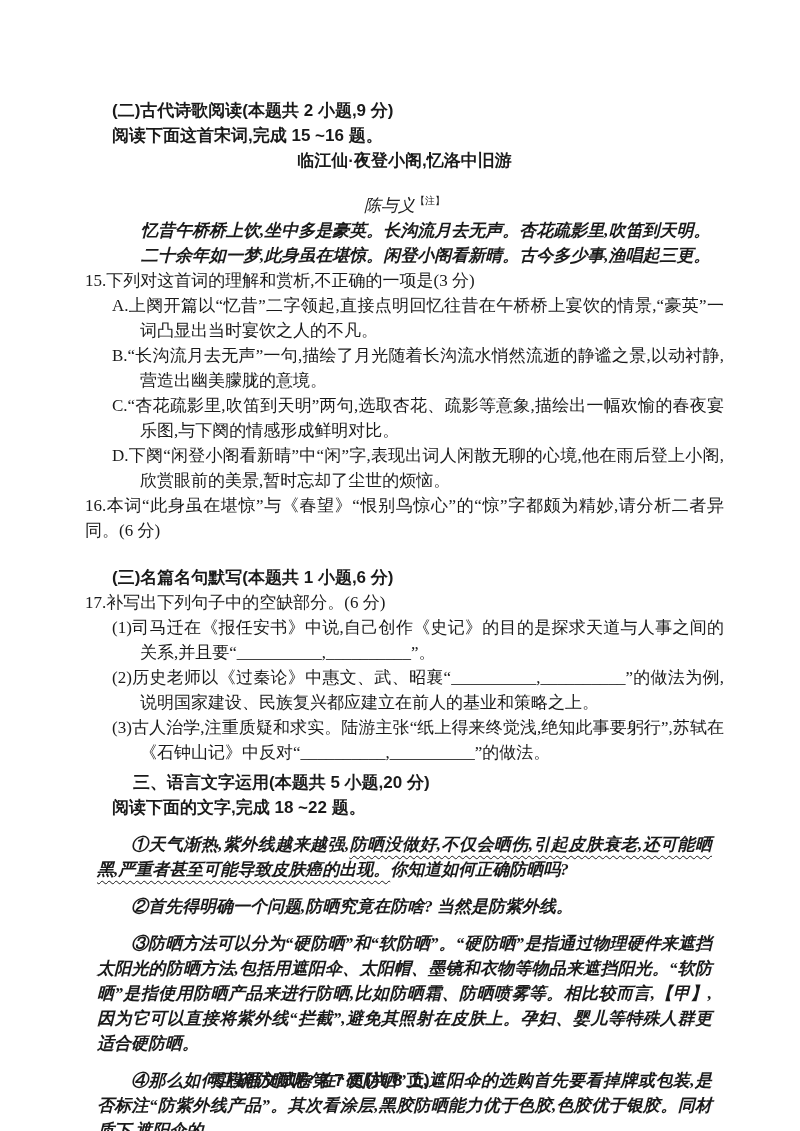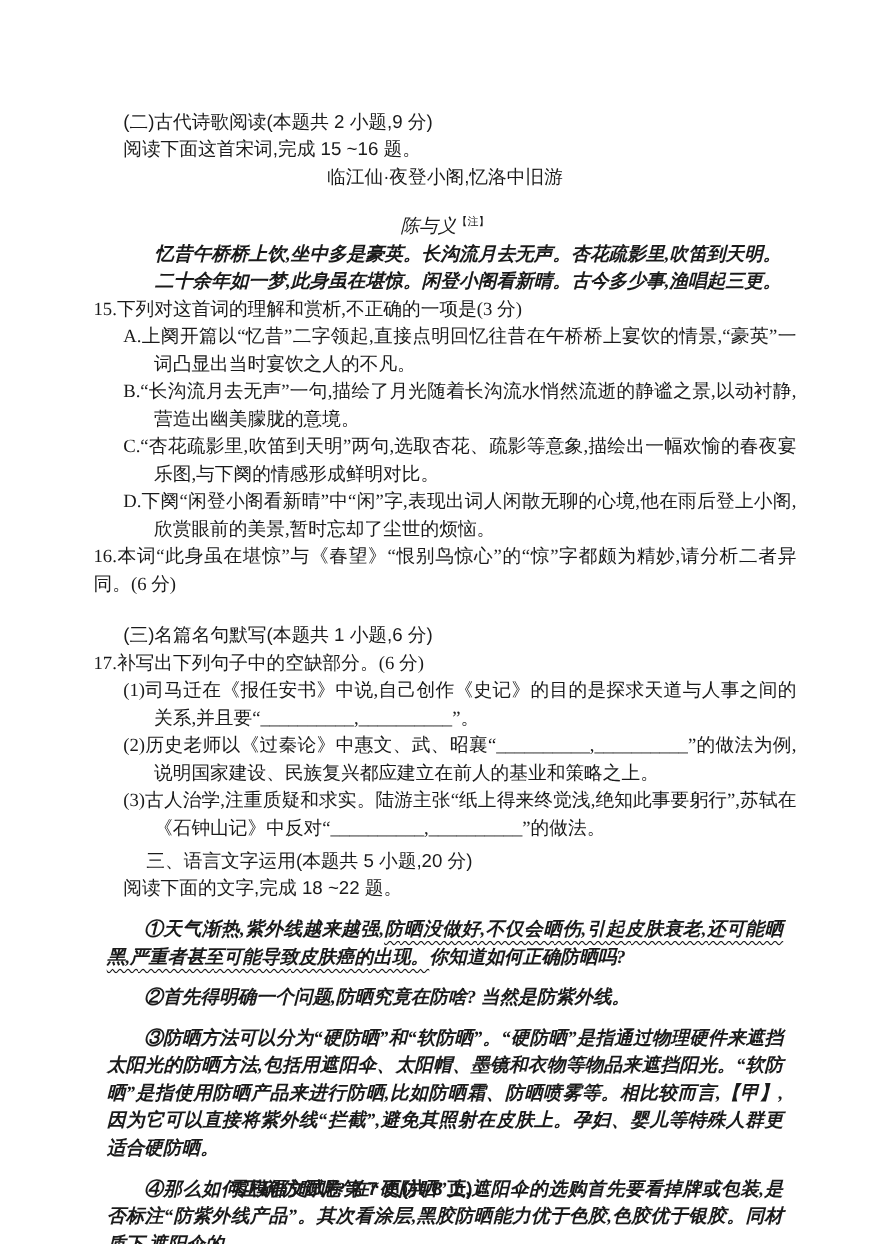--- a/index.html
+++ b/index.html
@@ -20,35 +20,35 @@
     height: 1131px;
     box-sizing: border-box;
     padding: 98px 76px 0 85px;
     font-size: 17px;
     line-height: 25px;
     text-align: justify;
   }
   
   .h-bold {
     font-family: "Liberation Sans", sans-serif;
-    font-weight: 400;
+    font-weight: 700;
   }
   .indent-1 { padding-left: 27px; }          
   .qstem { font-weight: 400; }
   .hang {                                     
     padding-left: 55px;
     text-indent: -28px;
   }
   .note-para {                                
     text-indent: 27px;
   }
   .poem-title {
     text-align: center;
     font-family: "Liberation Sans", sans-serif;
-    font-weight: 400;
+    font-weight: 700;
   }
   .poem-author {
     text-align: center;
     font-style: italic;
     margin-top: 20px;
   }
   .poem-author sup {
     font-size: 10px;
     font-style: normal;
     vertical-align: super;

